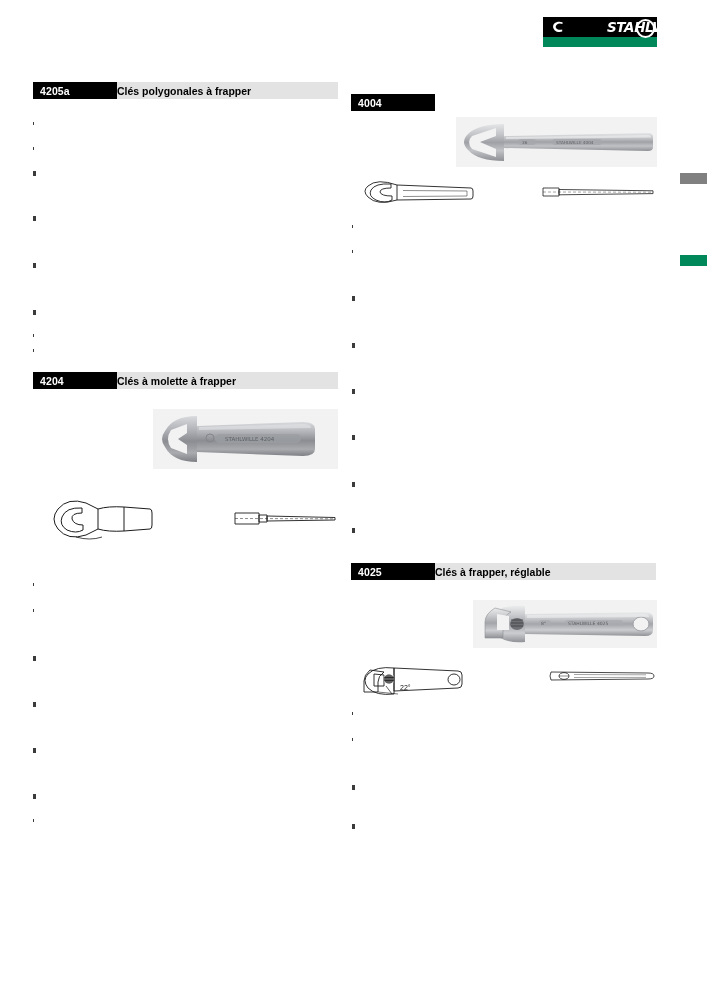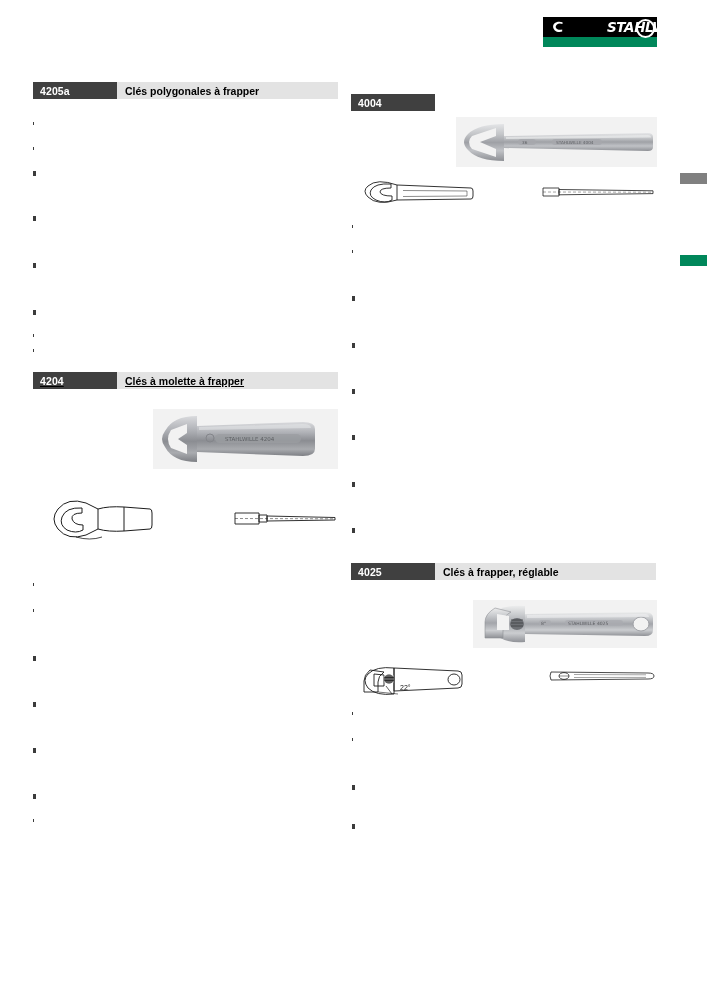--- a/index.html
+++ b/index.html
@@ -83,40 +83,39 @@
     position:absolute;
   }
   .sec-head{
     display:flex;
     height:17px;
     width:100%;
     align-items:stretch;
     font-size:11px;
   }
   .sec-code{
-    background:#404040;
+    background:#000000;
     color:#ffffff;
     font-weight:700;
     font-size:10.5px;
     width:84px;
     display:flex;
     align-items:center;
     padding-left:7px;
     box-sizing:border-box;
     letter-spacing:0.1px;
   }
   .sec-title{
     background:#e3e3e3;
     color:#000000;
     font-weight:700;
     font-size:10.5px;
     flex:1;
     display:flex;
     align-items:center;
-    padding-left:8px;
     box-sizing:border-box;
   }
 
   
   .col-left{ left:33px; width:305px; }
   .col-right{ left:351px; width:305px; }
 
   
   .photo{
     position:absolute;
@@ -175,21 +174,21 @@
 
 <div class="ghost w1" style="left:33px;top:122px;"></div>
 <div class="ghost w1" style="left:33px;top:147px;"></div>
 <div class="ghost w3" style="left:33px;top:171px;"></div>
 <div class="ghost w3" style="left:33px;top:216px;"></div>
 <div class="ghost w3" style="left:33px;top:263px;"></div>
 <div class="ghost w3" style="left:33px;top:310px;"></div>
 <div class="ghost w1" style="left:33px;top:334px;"></div>
 <div class="ghost w1" style="left:33px;top:349px;"></div>
 
-<div class="section col-left" style="top:372px;text-decoration:underline;">
+<div class="section col-left" style="top:372px;">
   <div class="sec-head">
     <div class="sec-code">4204</div>
     <div class="sec-title">Clés à molette à frapper</div>
   </div>
 </div>
 
 <div class="photo" style="left:153px;top:409px;width:185px;height:60px;">
   <svg viewBox="0 0 185 60" preserveAspectRatio="none">
     <defs>
       <linearGradient id="gSlog" x1="0" y1="0" x2="0" y2="1">

